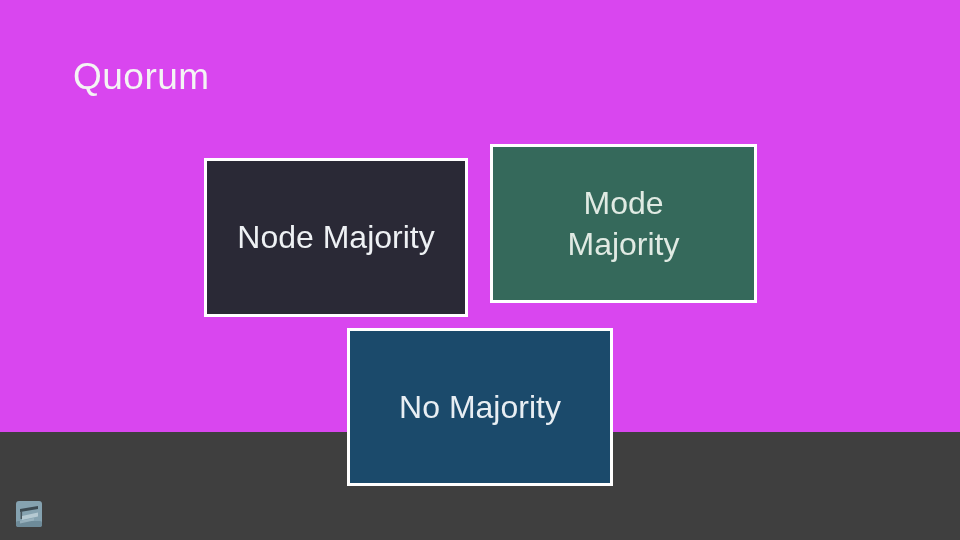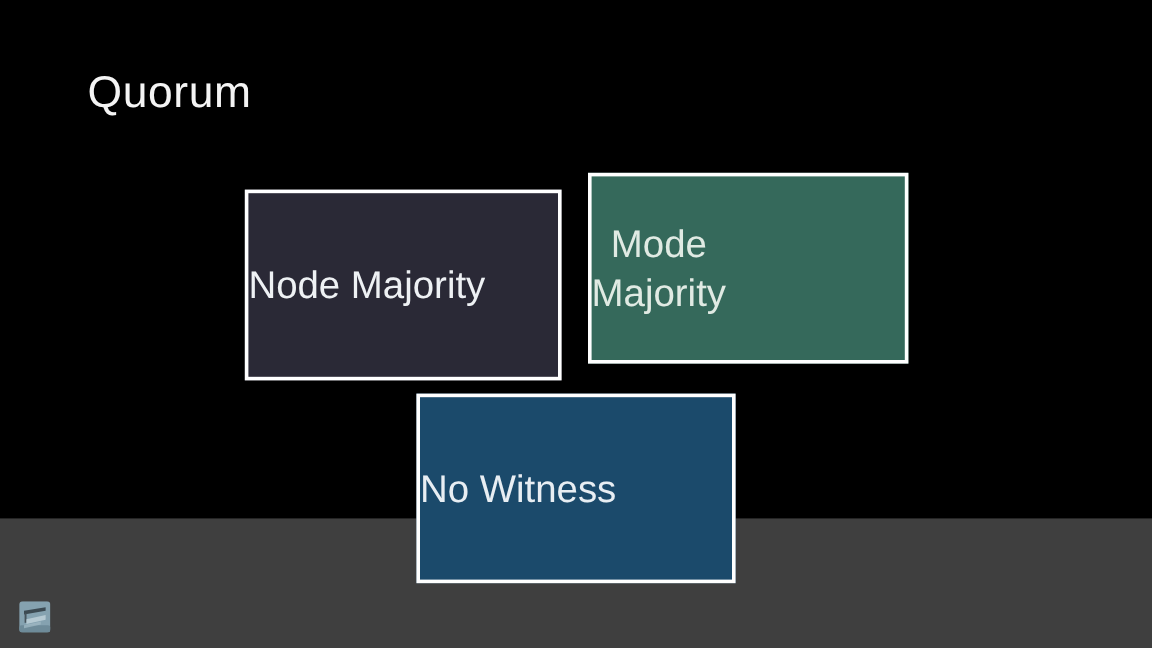--- a/index.html
+++ b/index.html
@@ -5,38 +5,38 @@
   html, body { margin: 0; padding: 0; }
   body {
     width: 960px; height: 540px;
     background: #3f3f3f;
     font-family: "Liberation Sans", sans-serif;
     overflow: hidden;
   }
   .slide {
     position: relative;
     width: 960px; height: 432px;
-    background: #000000;
+    background: #d946ef;
   }
   .title {
     position: absolute;
     left: 73px; top: 56px;
     margin: 0;
     font-size: 37px;
     font-weight: 300;
     letter-spacing: 0.5px;
     color: #f4f4f4;
   }
   .box {
     position: absolute;
     box-sizing: border-box;
     border: 3px solid #ffffff;
     display: flex;
     align-items: center;
-    justify-content: flex-start;
+    justify-content: center;
     text-align: center;
   }
   .box .box-text {
     font-size: 32px;
     font-weight: 400;
     line-height: 1.28;
   }
   .box1 {
     left: 204px; top: 144px;
     width: 264px; height: 159px;
@@ -74,21 +74,21 @@
   </div>
 
   <div class="box box2">
     <div class="box-text">
       <div>Mode</div>
       <div>Majority</div>
     </div>
   </div>
 
   <div class="box box3">
-    <div class="box-text">No Witness</div>
+    <div class="box-text">No Majority</div>
   </div>
 
   <div class="logo">
     <svg width="26" height="26" viewBox="0 0 26 26" xmlns="http://www.w3.org/2000/svg">
       <rect x="0" y="0" width="26" height="26" rx="3" fill="#85a2b0"></rect>
       <rect x="0" y="20" width="26" height="6" rx="2" fill="#6e8b99"></rect>
       <polygon points="4,8 22,5 22,8 4,11" fill="#3c4a52"></polygon>
       <rect x="4.5" y="10" width="1.6" height="8" fill="#46545c"></rect>
       <polygon points="6,15 22,11.5 22,15.5 6,19" fill="#bdd0d8" opacity="0.85"></polygon>
       <polygon points="4,20 18,17 18,19.5 4,22.5" fill="#9db7c2" opacity="0.8"></polygon>

